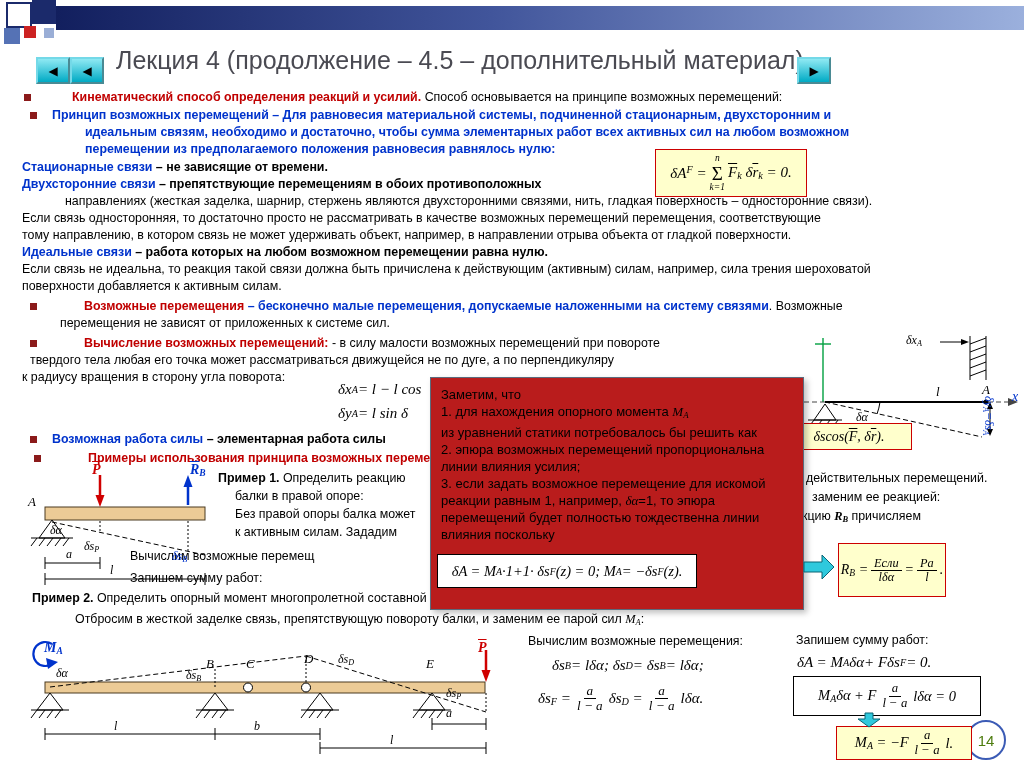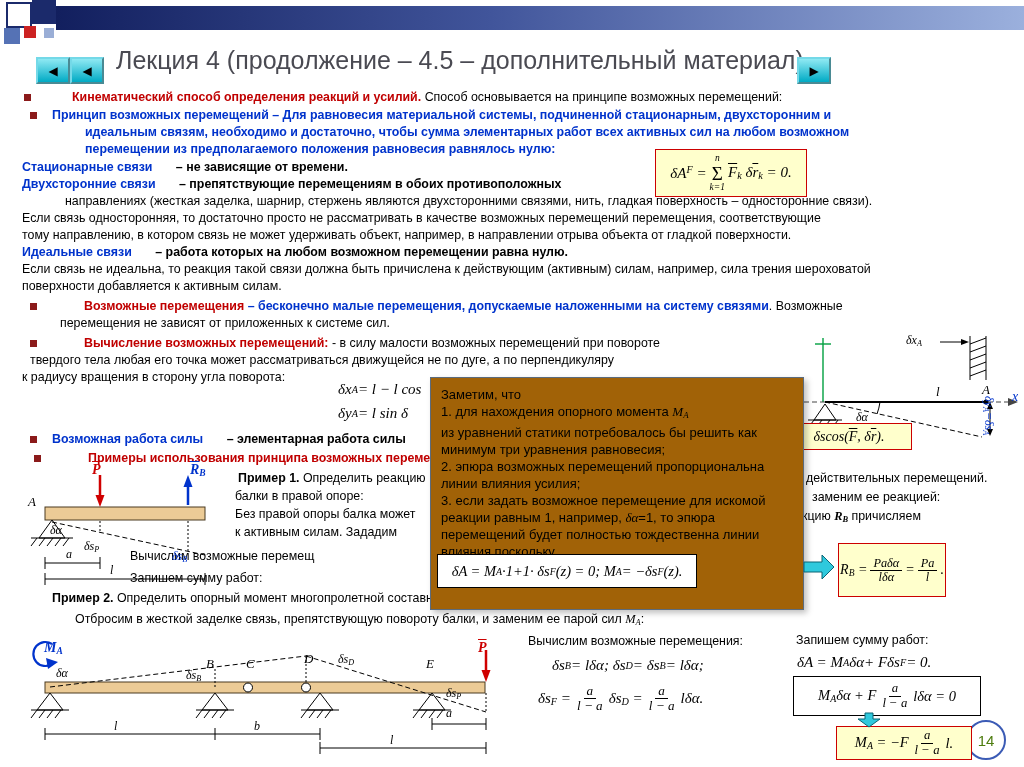--- a/index.html
+++ b/index.html
@@ -14,21 +14,21 @@
   .navbtn{position:absolute;width:30px;height:23px;
           background:linear-gradient(180deg,#8fe9f3,#00aac4);
           border:2px outset #74d9e8;display:flex;align-items:center;justify-content:center;
           font-size:12px;line-height:1;color:#000;cursor:pointer;z-index:3;}
   .title{position:absolute;left:116px;top:46px;font-size:25px;color:#4a4a52;z-index:1;white-space:nowrap;}
   
   .line{position:absolute;font-size:12.4px;line-height:15px;white-space:nowrap;z-index:1;}
   .bullet{position:absolute;width:7px;height:7px;background:#8b1a1a;z-index:1;}
   .r{color:#c00000;font-weight:bold;margin-left:32px;}
   .b{color:#0033cc;font-weight:bold;}
-  .kb{font-weight:bold;padding-left:20px;}
+  .kb{font-weight:bold;}
   .ki{font-style:italic;font-family:"Liberation Serif",serif;}
   .kbi{font-style:italic;font-weight:bold;font-family:"Liberation Serif",serif;}
   .rd{color:#cc0000;}
   .bl{color:#0033cc;}
   .bd{font-weight:bold;}
   .sub{font-size:0.68em;vertical-align:-0.24em;}
   .sup{font-size:0.68em;vertical-align:0.5em;}
   .ov{text-decoration:overline;}
   
   .formula{position:absolute;font-family:"Liberation Serif",serif;font-style:italic;
@@ -36,21 +36,21 @@
   .fbox{border:1.6px solid #cc0000;background:#ffffcc;justify-content:center;z-index:4;box-sizing:border-box;}
   .wbox{border:1px solid #000;background:#fff;justify-content:center;z-index:6;box-sizing:border-box;}
   .frac{display:inline-flex;flex-direction:column;align-items:center;vertical-align:middle;
         margin:0 3px;font-size:0.88em;line-height:1.05;}
   .frac .num{border-bottom:1px solid #000;padding:0 3px;}
   .frac .den{padding:0 3px;}
   .sum{display:inline-flex;flex-direction:column;align-items:center;line-height:1;margin:0 3px;}
   .sum .st,.sum .sb{font-size:9.5px;}
   .sum .ss{font-size:19px;font-style:normal;}
   
-  .popup{position:absolute;left:430px;top:377px;width:374px;height:233px;background:#a16207;
+  .popup{position:absolute;left:430px;top:377px;width:374px;height:233px;background:#b91c1c;
          border:1px solid #5b6b7d;box-shadow:3px 3px 6px rgba(0,0,0,.25);z-index:5;
          padding:8px 0 0 10px;box-sizing:border-box;}
   .pline{font-size:13px;line-height:17px;white-space:nowrap;}
   
   .dlabel{position:absolute;font-family:"Liberation Serif",serif;font-style:italic;
           font-size:13px;white-space:nowrap;z-index:2;}
   .pagenum{position:absolute;left:966px;top:720px;width:36px;height:36px;border-radius:50%;
            border:2px solid #3b5bb5;display:flex;align-items:center;justify-content:center;
            font-size:15px;color:#4d7c0f;background:#fff;z-index:2;}
   svg{overflow:visible;}
@@ -142,21 +142,20 @@
       <span class="ov">F</span>
       <span>, δ</span>
       <span class="ov">r</span>
       <span>).</span>
     </div>
 
   <div class="popup">
     <div class="pline"><span class="k">Заметим, что</span></div>
     <div class="pline"><span class="k">1. для нахождения опорного момента </span><span class="ki">M</span><span class="ki sub">A</span></div>
     <div class="pline"><span class="k">из уравнений статики потребовалось бы решить как</span></div>
-    <div class="pline"><span class="k">минимум три уравнения равновесия;</span></div>
     <div class="pline"><span class="k">2. эпюра возможных перемещений пропорциональна</span></div>
     <div class="pline"><span class="k">линии влияния усилия;</span></div>
     <div class="pline"><span class="k">3. если задать возможное перемещение для искомой</span></div>
     <div class="pline"><span class="k">реакции равным 1, например, </span><span class="ki">δα</span><span class="k">=1, то эпюра</span></div>
     <div class="pline"><span class="k">перемещений будет полностью тождественна линии</span></div>
     <div class="pline"><span class="k">влияния поскольку</span></div>
   </div>
 
   <div class="formula wbox" style="left:437px;top:554px;width:260px;height:34px;font-size:14.5px;">
       <span>δA = M</span>
@@ -170,21 +169,21 @@
       <span> (z).</span>
     </div>
 
   <svg class="abs" style="left:802px;top:552px;z-index:6;" width="34" height="30">
     <polygon points="2,10 20,10 20,3 32,15 20,27 20,20 2,20" fill="#2fc9dd" stroke="#0a6575" stroke-width="1"></polygon>
   </svg>
 
   <div class="formula fbox" style="left:838px;top:543px;width:108px;height:54px;font-size:14px;">
     <span><span>R</span><span class="sub">B</span><span> = </span></span>
     <span class="frac">
-      <span class="num"><span>Paδα</span></span>
+      <span class="num"><span>Если</span></span>
       <span class="den"><span>lδα</span></span>
     </span>
     <span><span> = </span></span>
     <span class="frac">
       <span class="num"><span>Pa</span></span>
       <span class="den"><span>l</span></span>
     </span>
     <span><span>.</span></span>
   </div>
 

